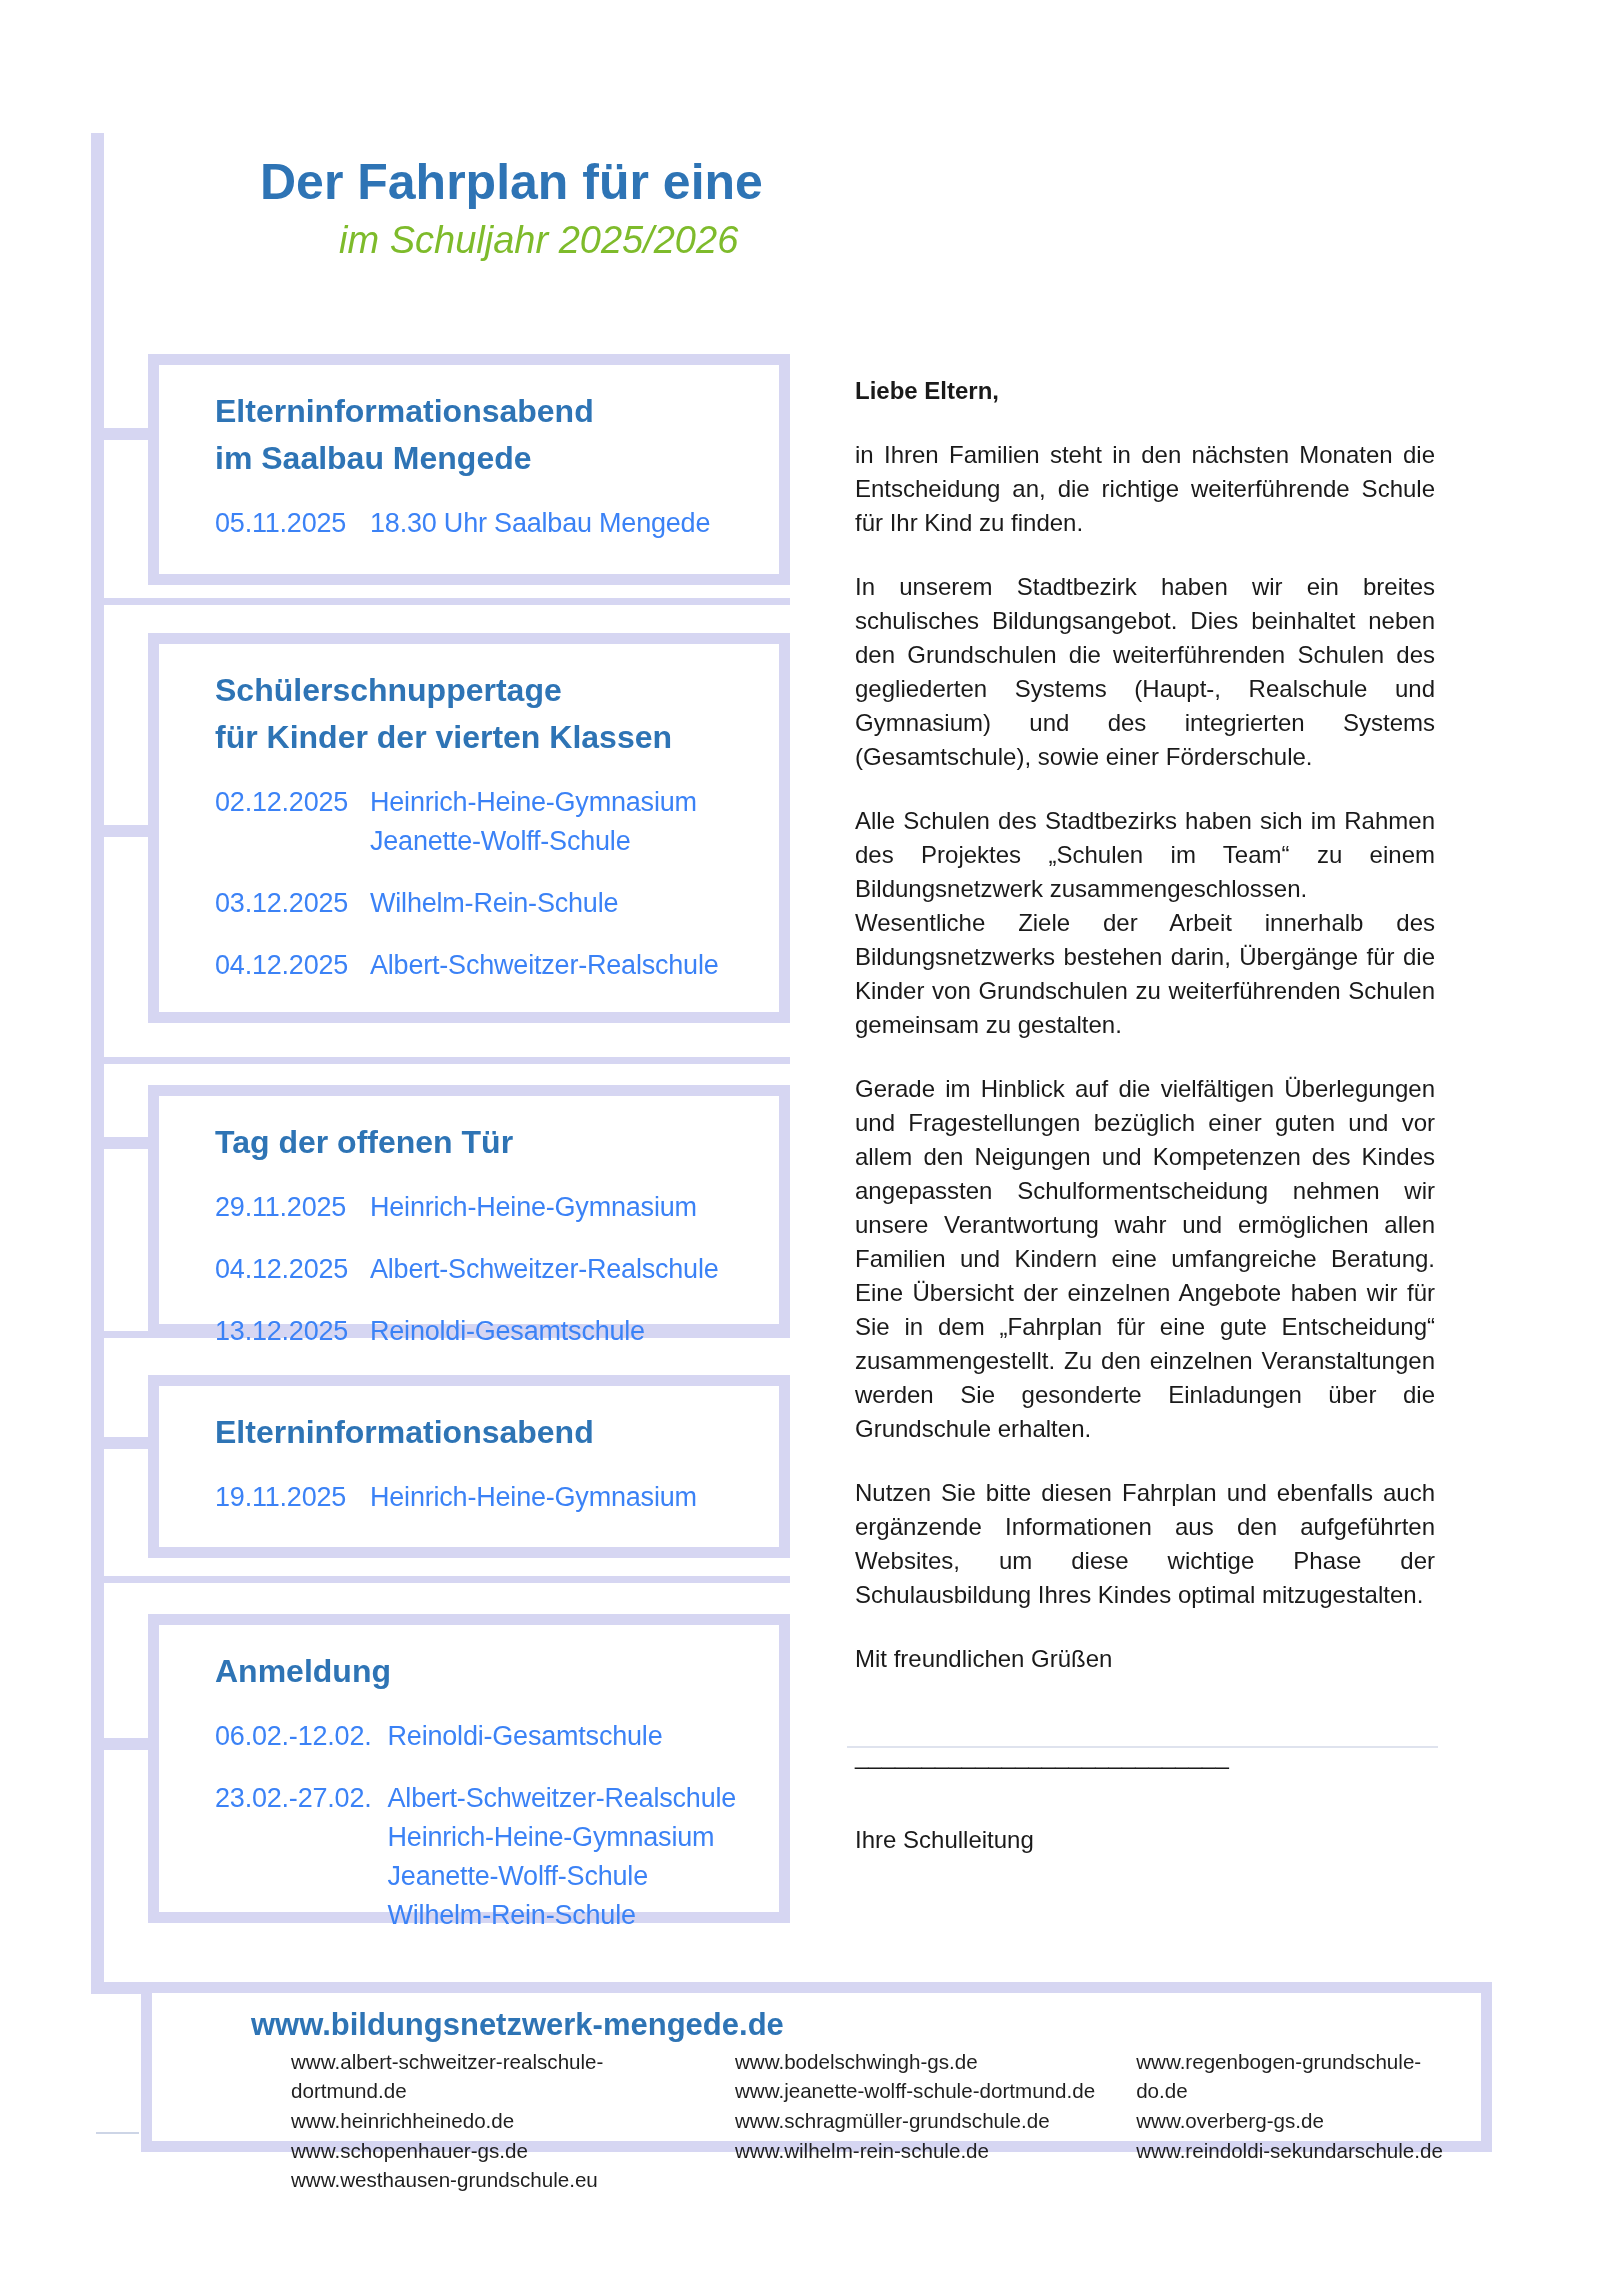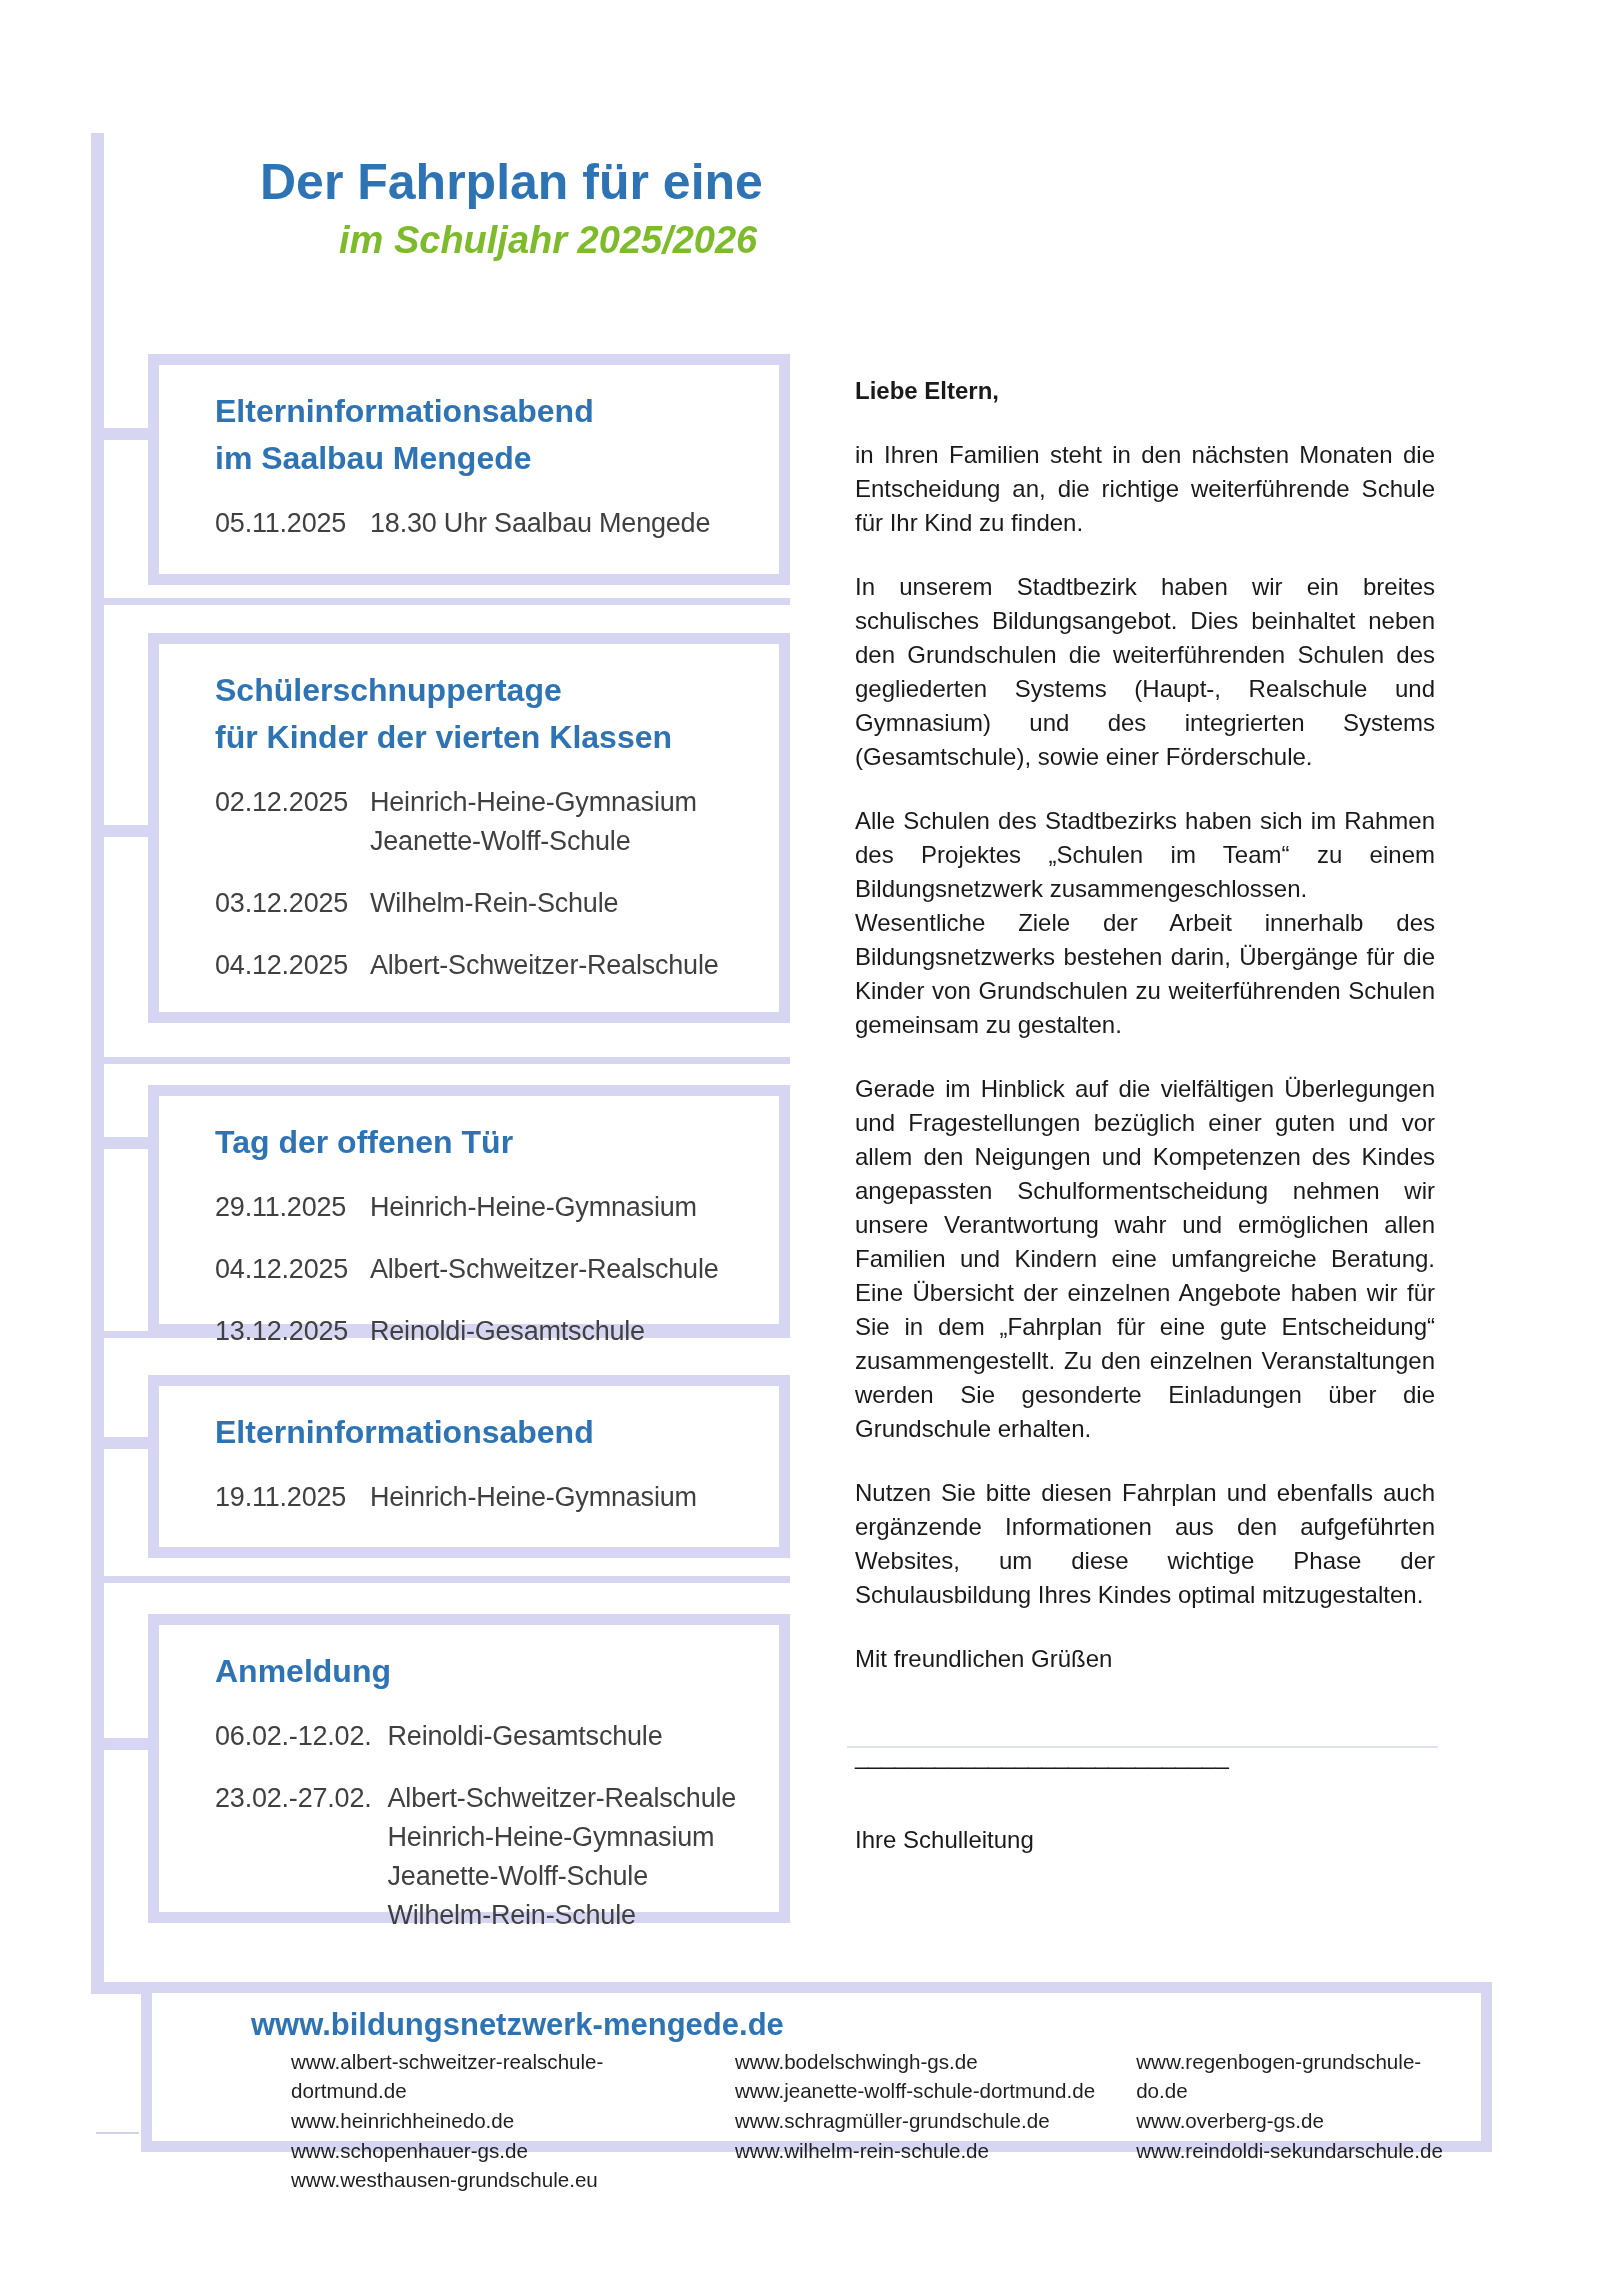--- a/index.html
+++ b/index.html
@@ -10,26 +10,26 @@
   }
   
   .bar{position:absolute;left:91px;top:133px;width:13.4px;height:1849px;background:var(--lav);}
   .rung{position:absolute;left:91px;width:699px;height:7.2px;background:var(--lav);}
   .rung.r1{top:598px}.rung.r2{top:1057px}.rung.r3{top:1331px}.rung.r4{top:1576px}
   .stub{position:absolute;left:91px;width:68px;height:11.6px;background:var(--lav);}
   .stub.s1{top:428px}.stub.s2{top:825px}.stub.s3{top:1137px}.stub.s4{top:1437px}.stub.s5{top:1738px}
   
   .title{position:absolute;left:260px;top:150px;width:627px;}
   .title .t1{font-size:50px;line-height:64px;font-weight:bold;color:var(--accent);}
-  .title .subtitle{margin-left:79px;margin-top:5.4px;font-size:38px;font-weight:bold;font-style:italic;color:var(--green);}
+  .title .subtitle{margin-left:79px;margin-top:5.4px;font-size:38px;font-weight:normal;font-style:italic;color:var(--green);}
   
   .event-box{position:absolute;left:148px;width:642px;background:#fff;border:11.6px solid var(--lav);box-sizing:border-box;padding:23px 7px 0 56px;}
   .event-box .hline{font-size:32px;line-height:47px;font-weight:bold;color:var(--accent);}
   .event-box .events{margin-top:21.5px;}
-  .event{display:flex;align-items:flex-start;margin-bottom:23px;font-size:27px;line-height:39px;letter-spacing:-0.2px;color:#404040;}
+  .event{display:flex;align-items:flex-start;margin-bottom:23px;font-size:27px;line-height:39px;letter-spacing:-0.2px;color:#3b82f6;}
   .event .date{flex:0 0 auto;min-width:139px;padding-right:16px;white-space:nowrap;}
   .event .schools div{white-space:nowrap;}
   
   .letter{position:absolute;left:855px;top:374px;width:580px;font-size:24px;line-height:34px;}
   .letter p{margin:0 0 30px 0;text-align:justify;}
   .letter p.tight{margin-bottom:0;}
   .letter p.bold{font-weight:bold;text-align:left;}
   .letter p.nojust{text-align:left;}
   .letter .signature{margin-top:63px;margin-bottom:0;letter-spacing:0;text-align:left;}
   .letter .closing{margin-top:50px;text-align:left;}

